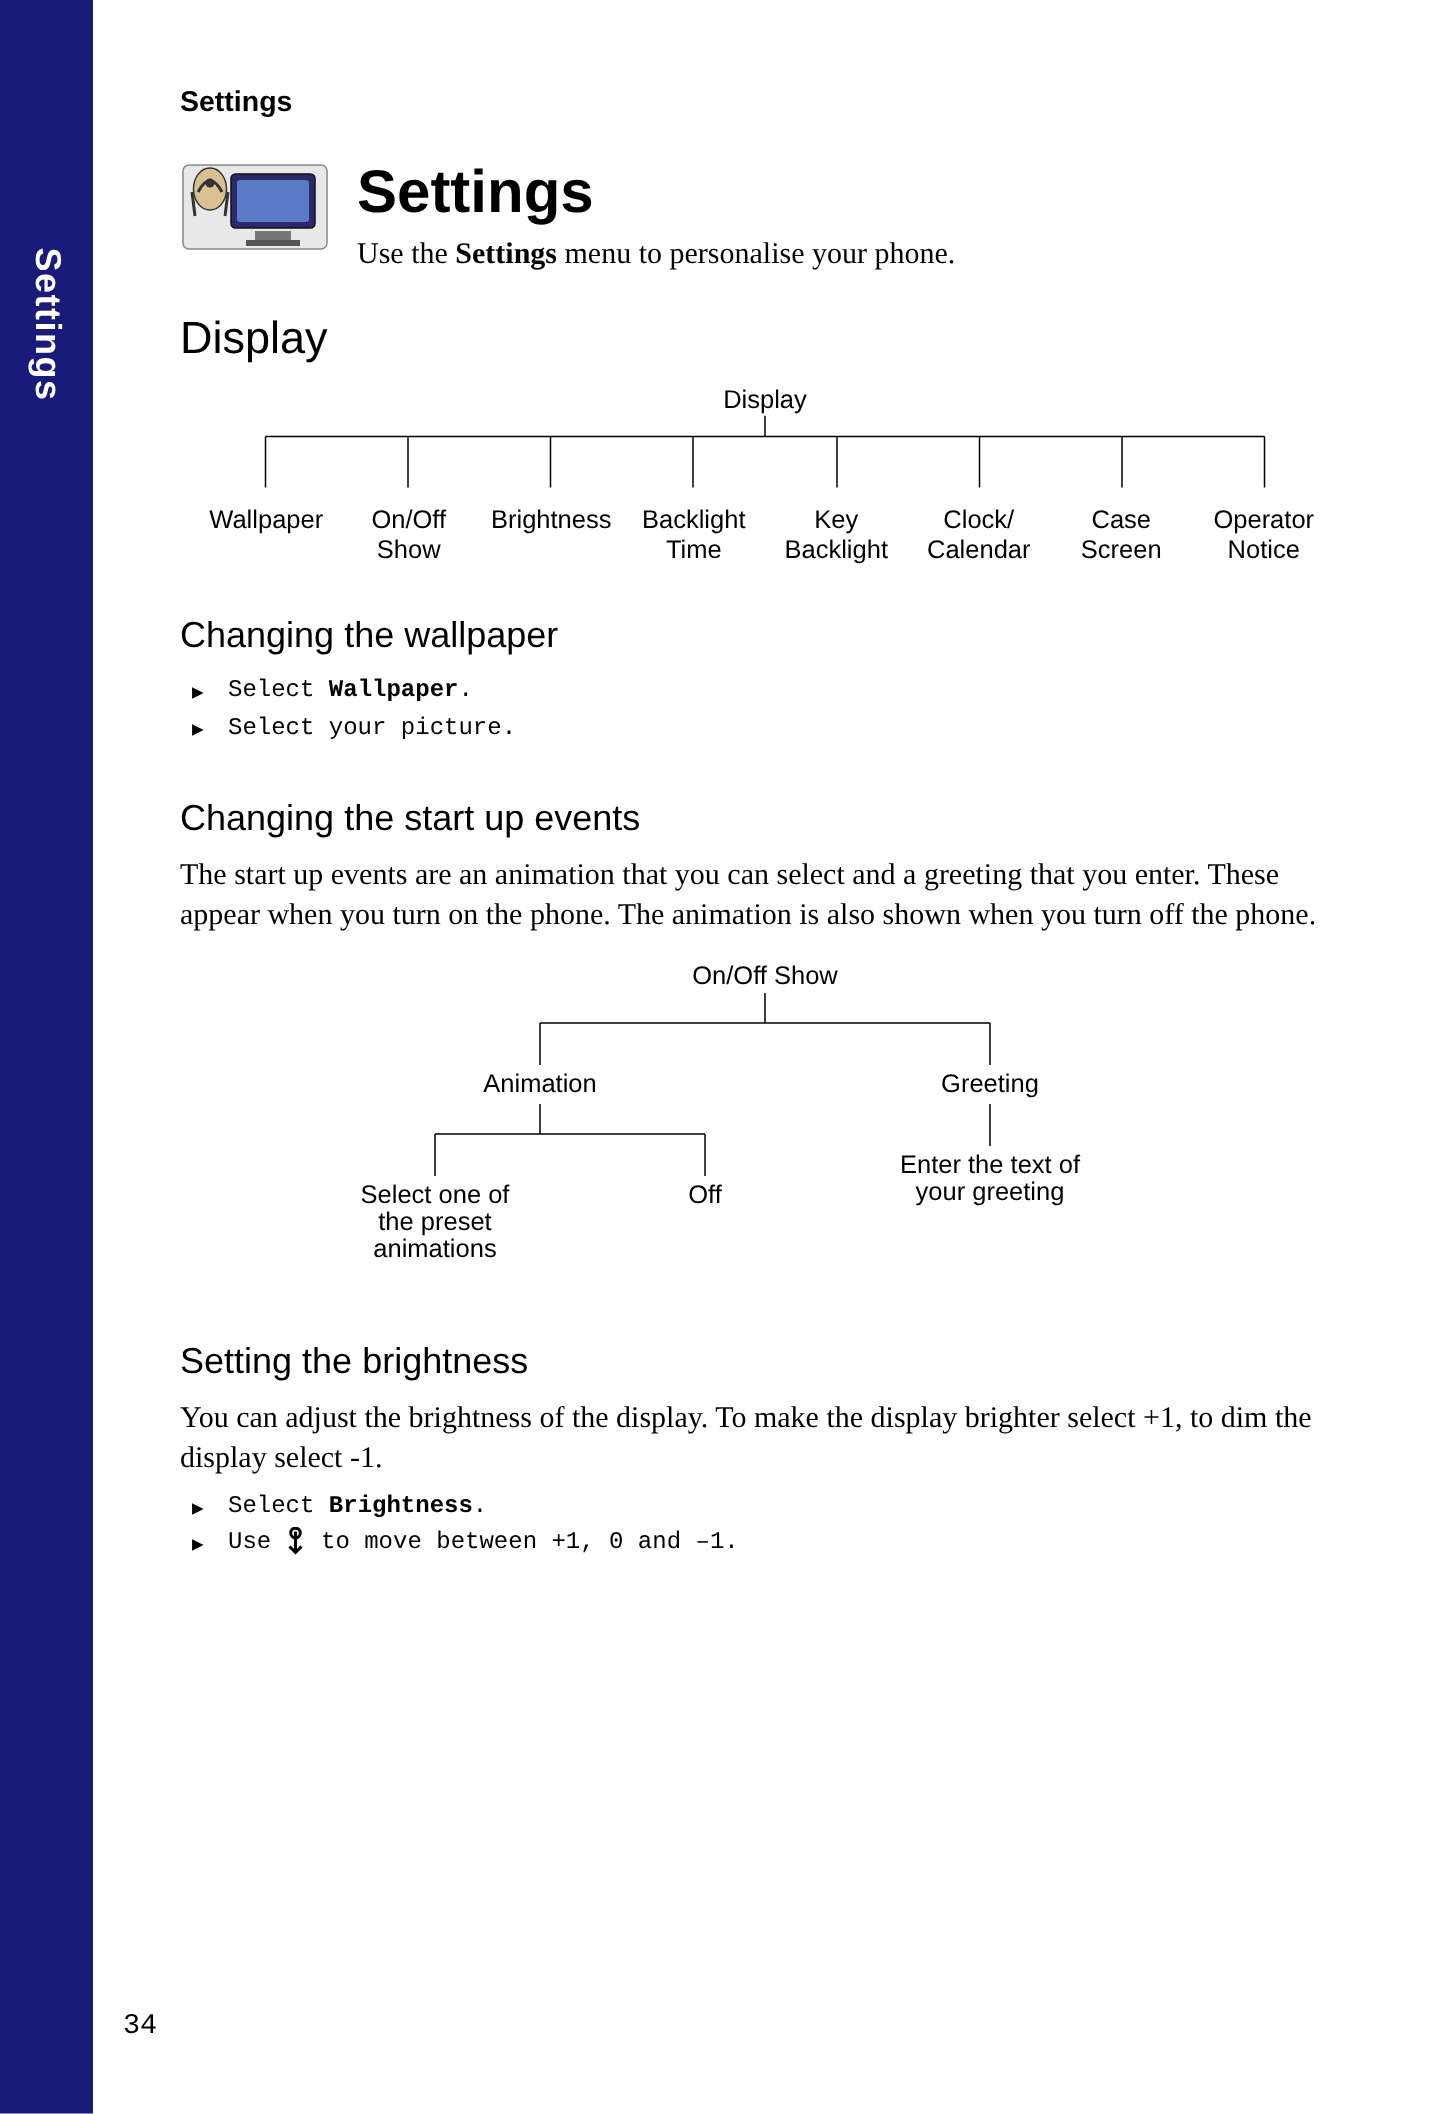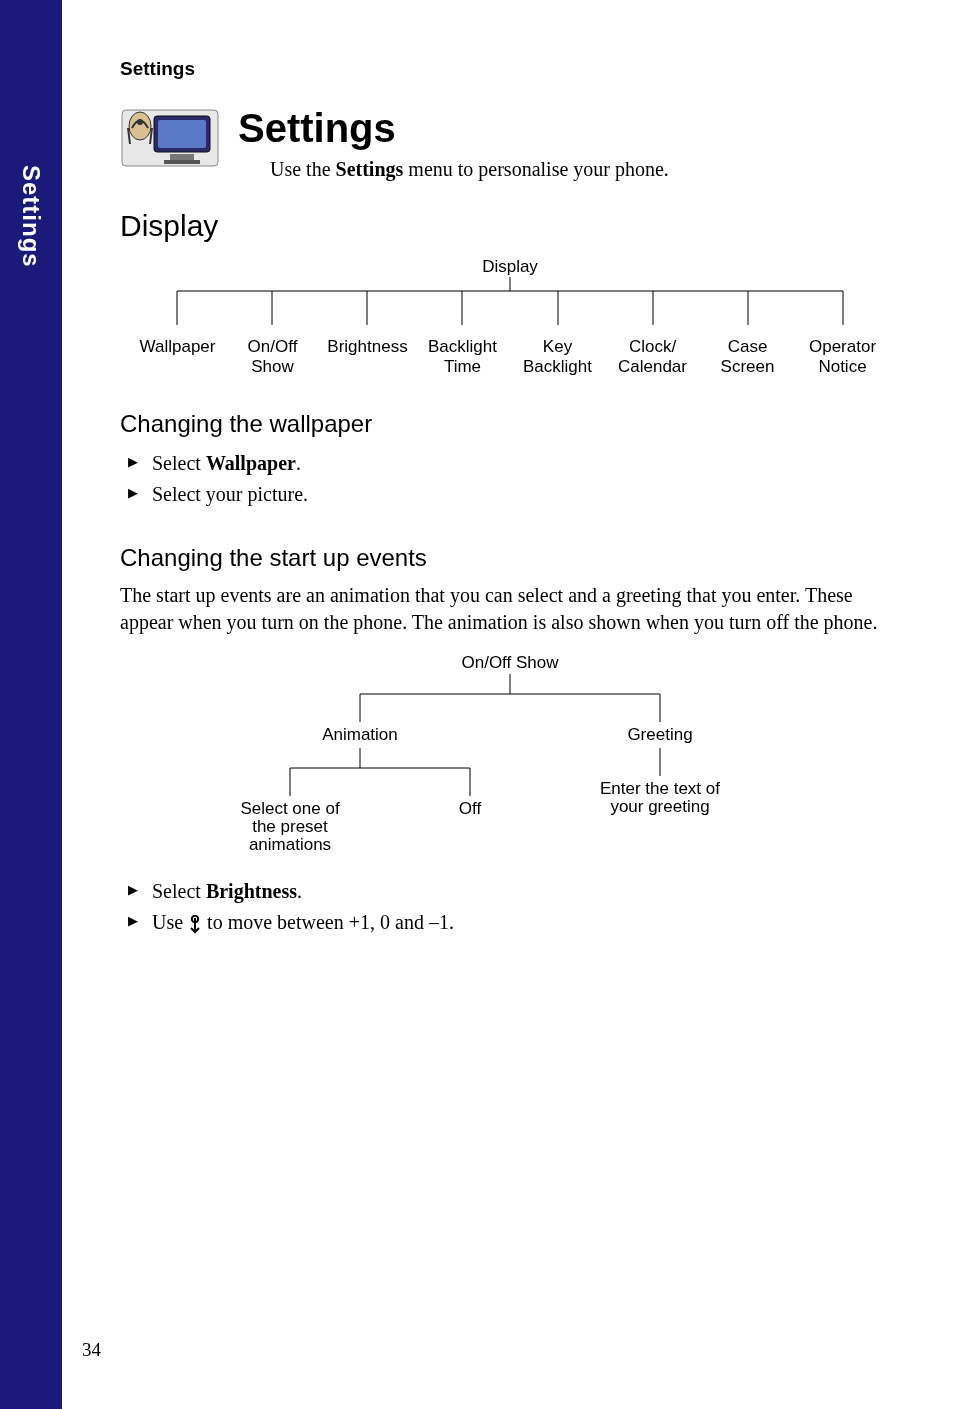--- a/index.html
+++ b/index.html
@@ -60,21 +60,20 @@
     }
     .page-title {
       font-family: Arial, sans-serif;
       font-weight: bold;
       font-size: 40px;
       margin-bottom: 10px;
       line-height: 1;
     }
     .intro-line {
       font-size: 20px;
-      margin-left: 32px;
     }
     .section-h1 {
       font-family: Arial, sans-serif;
       font-size: 30px;
       margin-top: 28px;
       margin-bottom: 14px;
     }
     .section-h2 {
       font-family: Arial, sans-serif;
       font-size: 24px;
@@ -86,22 +85,23 @@
       line-height: 1.35;
       margin-bottom: 6px;
     }
     .step-list {
       list-style: none;
       margin: 4px 0 6px 0;
     }
     .step-list li {
       position: relative;
       padding-left: 32px;
-      font-size: 20px;
+      font-size: 16px;
       line-height: 1.55;
+      font-family: Liberation Mono, monospace;
     }
     .step-list li::before {
       content: "▶";
       position: absolute;
       left: 8px;
       top: 4px;
       font-size: 13px;
     }
     .inline-icon {
       display: inline-block;
@@ -114,21 +114,21 @@
     }
     .tree svg { display: block; margin: 0 auto; }
     .tree1 { margin-top: 8px; margin-bottom: 10px; }
     .tree1-row { display: flex; justify-content: space-between; width: 760px; margin: 0 auto; }
     .tree1-row div { flex: 1; padding: 0 3px; line-height: 1.15; }
     .tree2 { margin-top: 16px; }
     .page-num {
       position: absolute;
       left: 82px;
       bottom: 48px;
-      font-family: Liberation Serif, serif;
+      font-family: Liberation Mono, monospace;
       font-size: 19px;
     }
     b { font-weight: bold; }
   </style>
 </head>
 <body>
 
 <div class="side-tab">
   <div class="side-tab-text">Settings</div>
 </div>
@@ -237,20 +237,22 @@
       <text x="80" y="180" text-anchor="middle" font-family="Arial" font-size="17" id="st-preset-2">the preset</text>
       <text x="80" y="198" text-anchor="middle" font-family="Arial" font-size="17" id="st-preset-3">animations</text>
       <text x="260" y="162" text-anchor="middle" font-family="Arial" font-size="17" id="st-off">Off</text>
 
       <line x1="450" y1="96" x2="450" y2="124" stroke="#000"></line>
       <text x="450" y="142" text-anchor="middle" font-family="Arial" font-size="17" id="st-enter-1">Enter the text of</text>
       <text x="450" y="160" text-anchor="middle" font-family="Arial" font-size="17" id="st-enter-2">your greeting</text>
     </svg>
   </div>
 
+  <div class="section-h2">Setting the brightness</div>
+  <p class="body">You can adjust the brightness of the display. To make the display brighter select +1, to dim the display select -1.</p>
   <ul class="step-list">
     <li>
       <span>Select </span><b>Brightness</b><span>.</span>
     </li>
     <li>
       <span>Use </span><svg class="inline-icon" width="14" height="20" viewBox="0 0 14 20">
           <circle cx="7" cy="4" r="3.2" fill="none" stroke="#000" stroke-width="2"></circle>
           <line x1="7" y1="3" x2="7" y2="17" stroke="#000" stroke-width="2"></line>
           <polyline points="3,13 7,17 11,13" fill="none" stroke="#000" stroke-width="2"></polyline>
         </svg><span> to move between +1, 0 and –1.</span>

